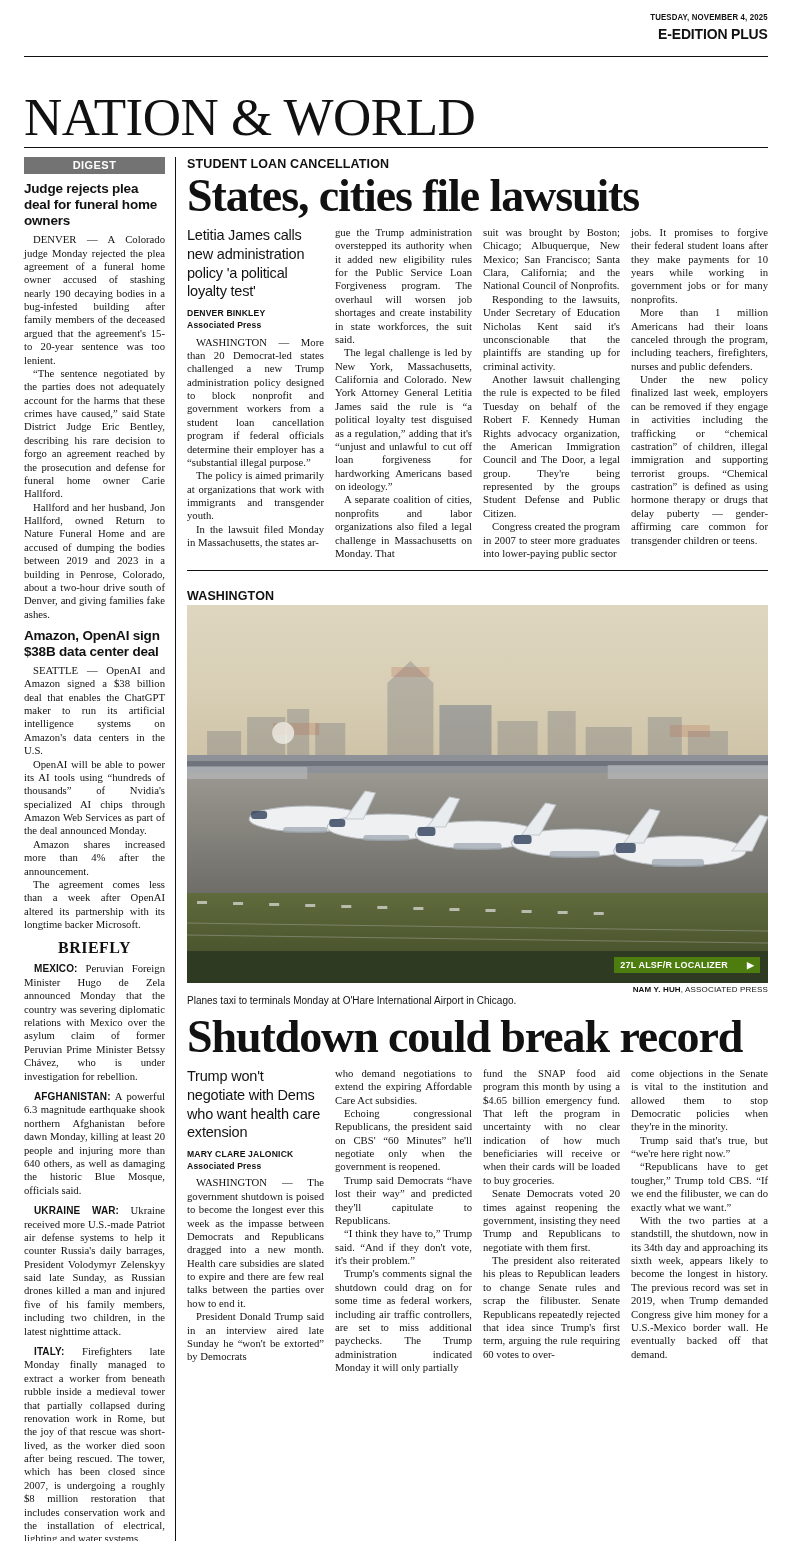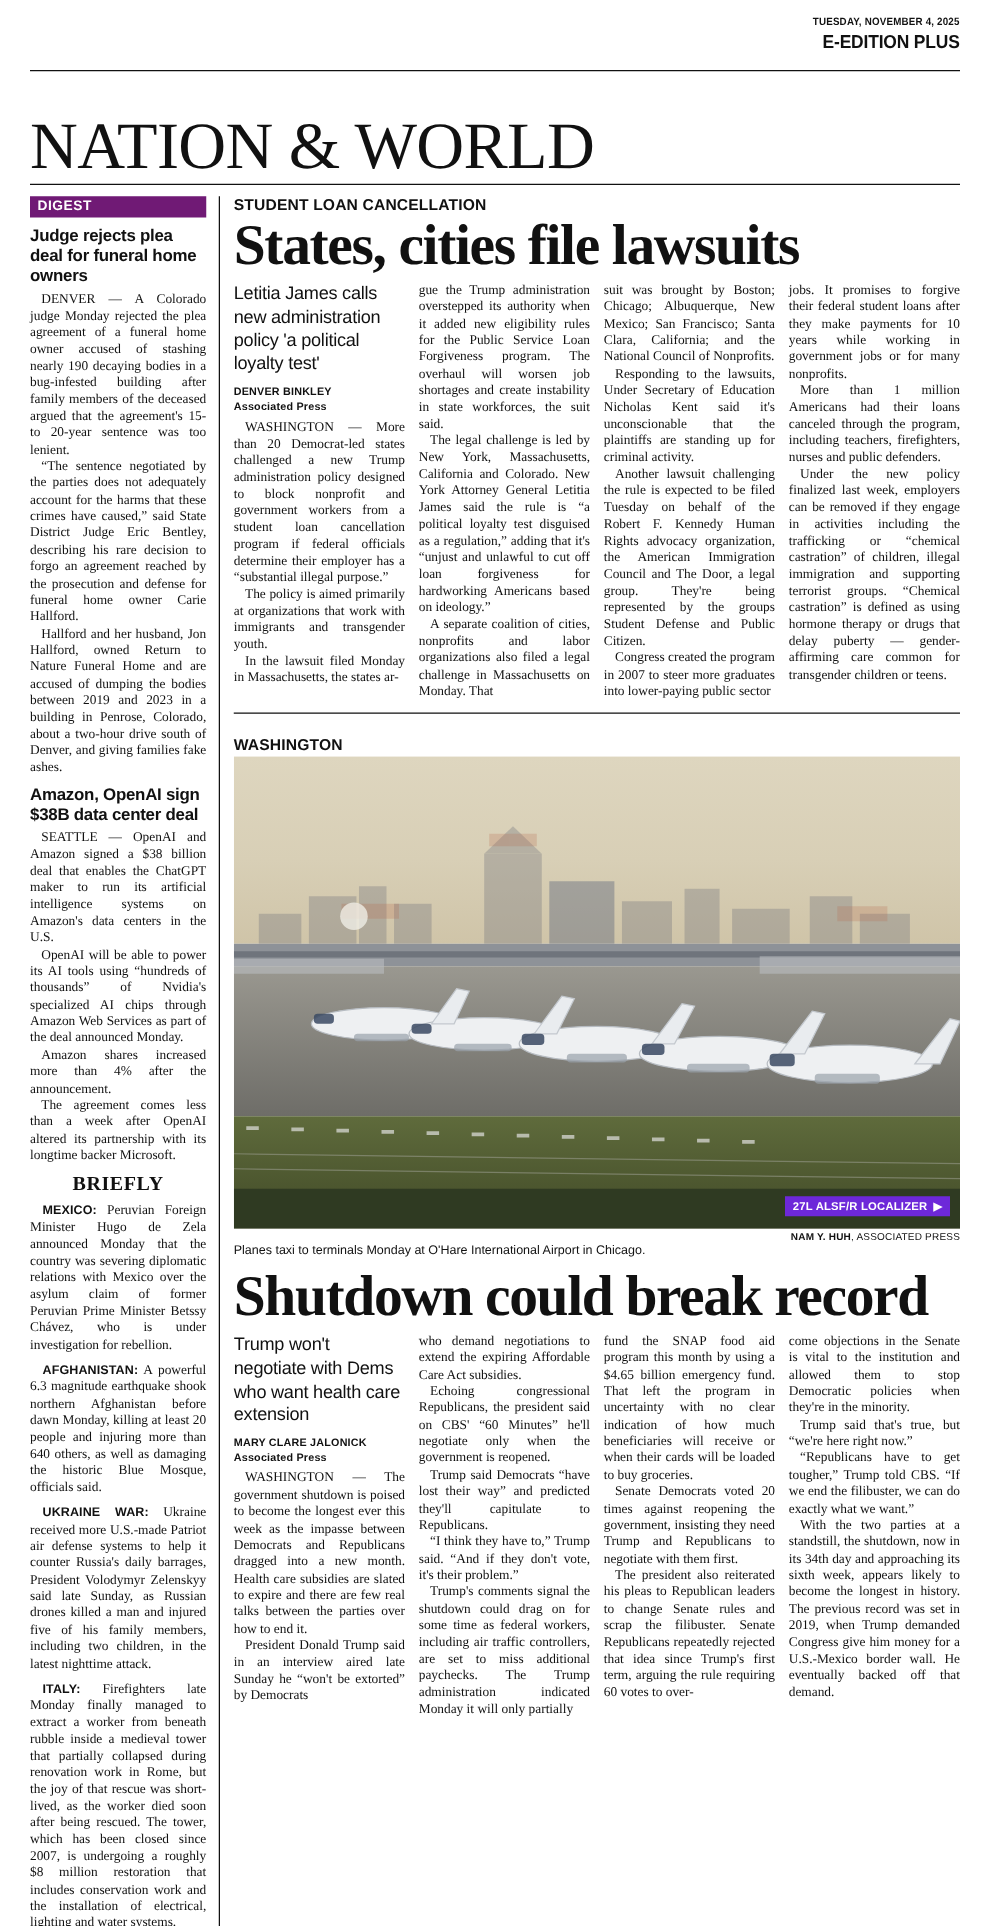--- a/index.html
+++ b/index.html
@@ -34,24 +34,24 @@
   .rule-thick { border-top:1.6px solid #111; }
 
   
   .cols { display:flex; margin-top:9px; }
   .col-left { width:151px; flex:0 0 151px; padding-right:10px; }
   .vrule { width:1px; background:#111; flex:0 0 1px; align-self:stretch; }
   .col-main { flex:1 1 auto; padding-left:11px; }
 
   
   .digest-badge {
-    background:#701a75; color:#ffffff;
+    background:#737373; color:#ffffff;
     font-family:"Liberation Sans", sans-serif; font-weight:700;
     font-size:11px; letter-spacing:.04em;
-    padding:2.5px 6px 3px 6px; display:block; width:100%;
+    padding:2.5px 6px 3px 6px; display:block; width:100%;text-align:center;
   }
   .digest-head {
     font-family:"Liberation Sans", sans-serif; font-weight:700;
     font-size:13.5px; line-height:1.18; margin:7px 0 4px 0; letter-spacing:-.2px;
   }
   .body-text {
     font-size:10.7px; line-height:1.25; text-align:justify;
     hyphens:auto; -webkit-hyphens:auto;
   }
   .body-text p { margin:0; text-indent:9px; }
@@ -97,23 +97,23 @@
     font-family:"Liberation Sans", sans-serif; font-weight:700;
     font-size:8px; letter-spacing:.02em; text-align:right; margin-top:2px;
   }
   .photo-credit .ap { font-weight:400; }
   .caption {
     font-family:"Liberation Sans", sans-serif; font-weight:300;
     font-size:10px; margin-top:1px; line-height:1.25;
   }
   .sign-box {
     position:absolute; right:8px; bottom:10px;
-    background:#6d28d9; color:#fff; font-family:"Liberation Sans", sans-serif;
+    background:#4d7c0f; color:#fff; font-family:"Liberation Sans", sans-serif;
     font-size:9px; font-weight:700; padding:3px 6px; letter-spacing:.02em;
-    display:flex; align-items:center; gap:5px;
+    display:flex; align-items:center; gap:19px;
   }
 
   .hr-section { border-top:1.6px solid #111; margin:10px 0 0 0; }
 </style>
 </head>
 <body>
 
 <div class="page">
 
   <div class="masthead-top">

